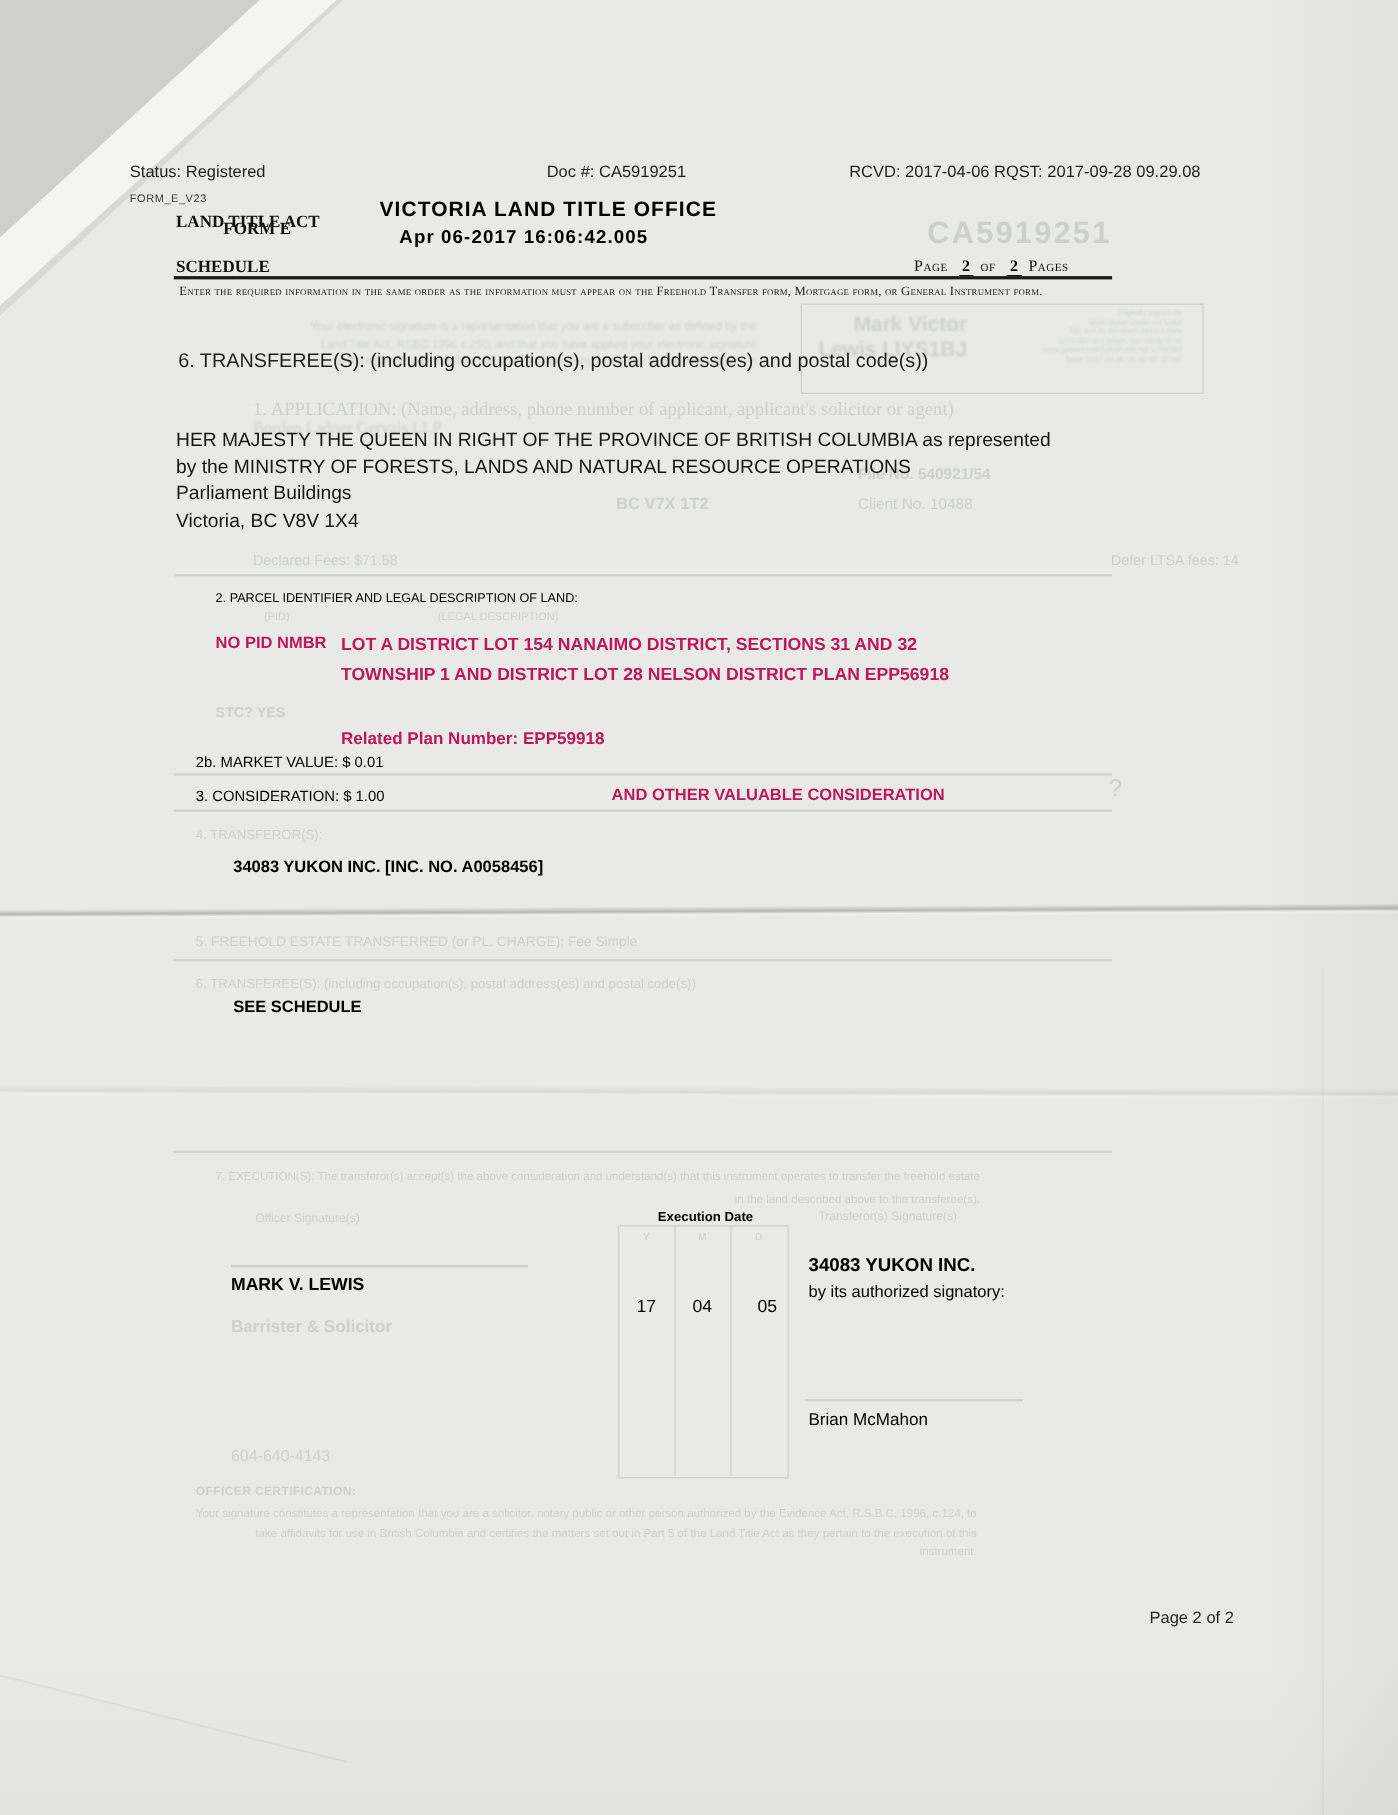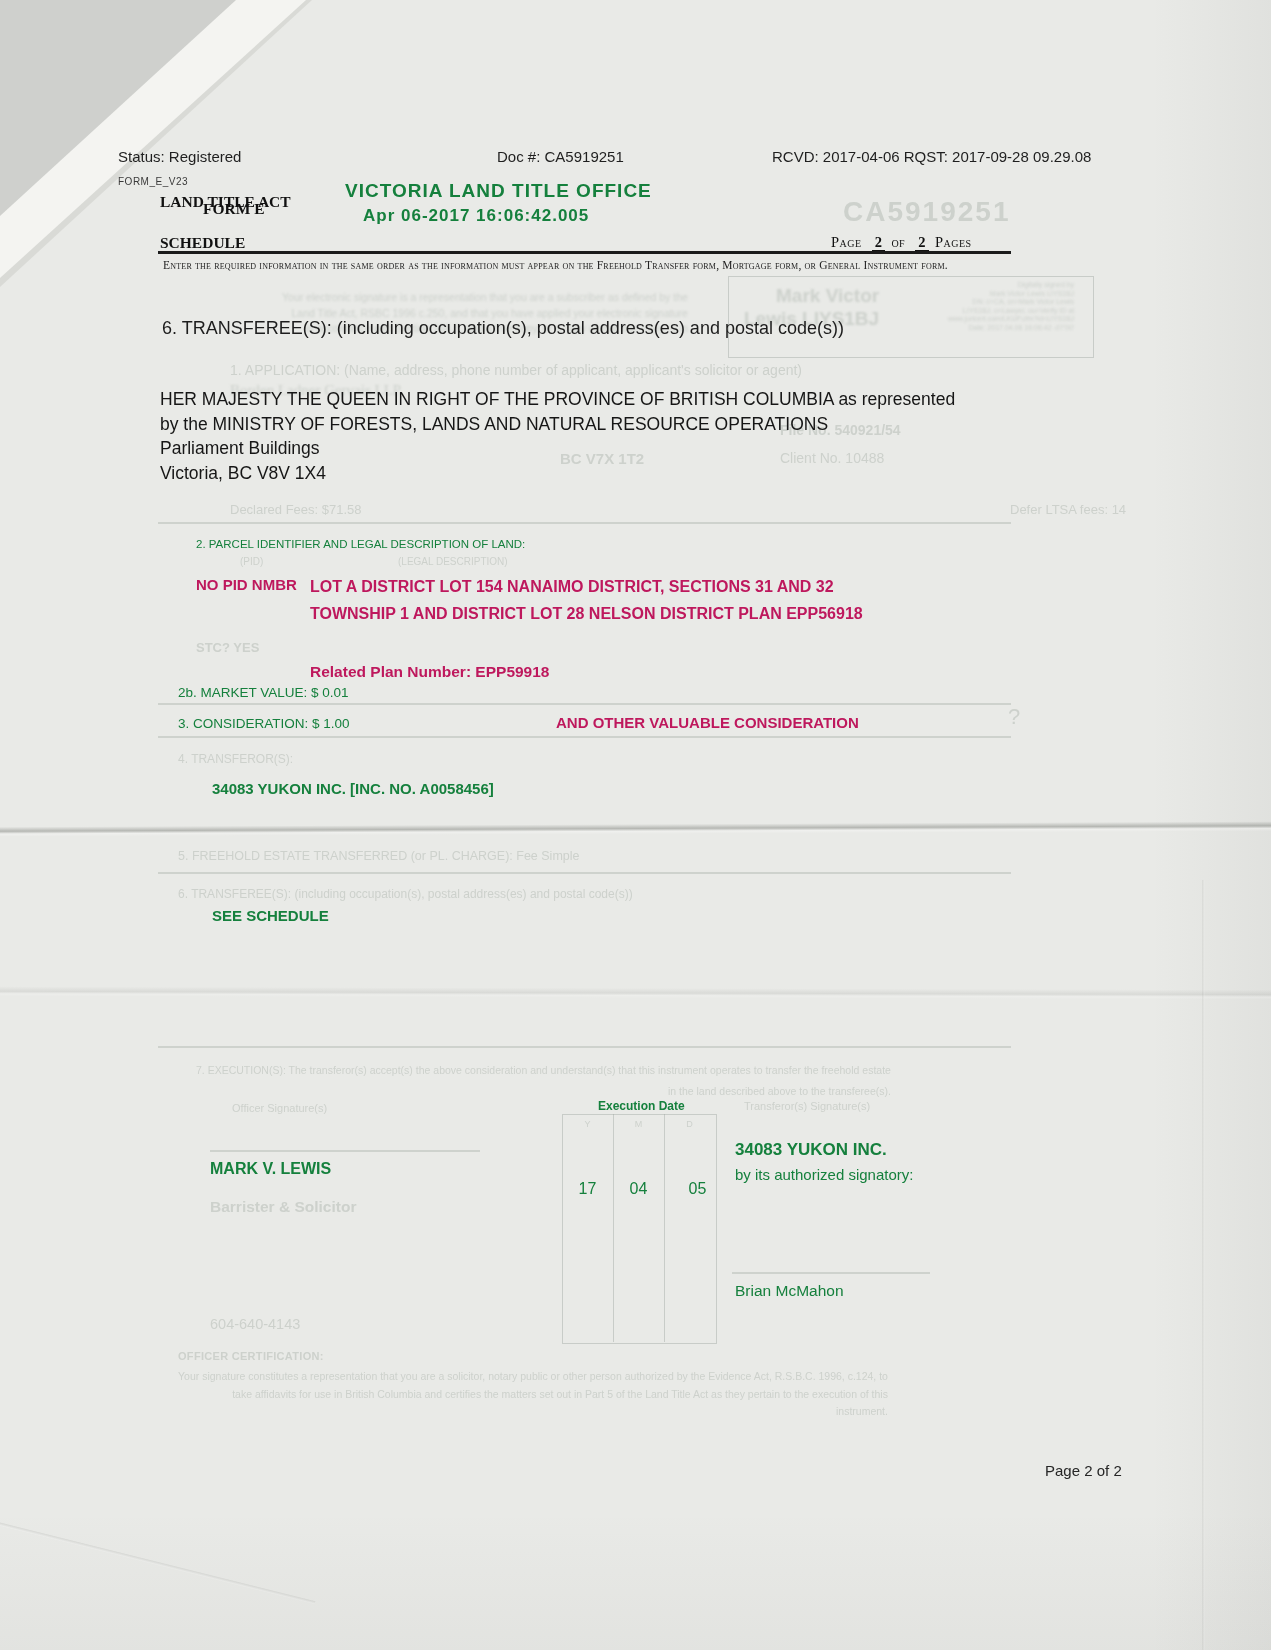--- a/index.html
+++ b/index.html
@@ -38,21 +38,21 @@
   .serifpage .w{margin-right:4px;}
   .rule-heavy{position:absolute;left:158px;top:251px;width:853px;height:2.5px;background:#1c1c1c;}
   .instr{position:absolute;left:163px;top:257px;width:812px;
     font-family:"Liberation Serif", serif;font-size:11.5px;line-height:16px;
     font-variant:small-caps;letter-spacing:0.2px;color:#222;white-space:normal;}
   .h6{font-size:18px;color:#1d1d1d;}
   .body-block{position:absolute;left:160px;top:387px;font-size:17.5px;line-height:24.5px;color:#161616;white-space:pre-line;}
   .footer{font-size:15px;color:#262626;}
 
   
-  .g{position:absolute;white-space:nowrap;color:#15803d;filter:blur(0.5px);}
+  .g{position:absolute;white-space:nowrap;color:#000000;filter:blur(0.5px);}
   .gs{color:#be185d;}            
   .gf{color:#cdd1cc;text-align:right;}            
   .gb{font-weight:bold;}
   .gpre{white-space:pre-line;}
   .grule{position:absolute;height:2px;background:rgba(150,158,150,0.32);filter:blur(0.4px);}
   .gbox{position:absolute;border:1px solid rgba(160,168,162,0.45);filter:blur(0.4px);}
   .gvline{position:absolute;width:1px;background:rgba(160,168,162,0.45);filter:blur(0.4px);}
 </style>
 </head>
 <body>
@@ -70,21 +70,21 @@
   <div class="gbox" style="left:728px;top:276px;width:364px;height:80px;"></div>
   <div class="g gpre gf gb" style="left:744px;top:284px;font-size:19px;line-height:23px;filter:blur(0.9px);">Mark Victor
 Lewis LIYS1BJ</div>
   <div class="g gpre gf" style="left:948px;top:281px;font-size:7px;line-height:8.5px;filter:blur(0.8px);">Digitally signed by
 Mark Victor Lewis LIYS1BJ
 DN: c=CA, cn=Mark Victor Lewis
 LIYS1BJ, o=Lawyer, ou=Verify ID at
 www.juricert.com/LKUP.cfm?id=LIYS1BJ
 Date: 2017.04.06 16:06:42 -07'00'</div>
 
-  <div class="g gf" style="left:230px;top:362px;font-size:14px;filter:blur(0.7px);">1. APPLICATION: (Name, address, phone number of applicant, applicant's solicitor or agent)</div>
+  <div class="g gf" style="left:230px;top:362px;font-size:17px;filter:blur(0.7px);font-family:Liberation Serif, serif;">1. APPLICATION: (Name, address, phone number of applicant, applicant's solicitor or agent)</div>
   <div class="g gf" style="left:230px;top:382px;font-size:15px;filter:blur(0.8px);font-family:Liberation Serif, serif;">Borden Ladner Gervais LLP</div>
   <div class="g gf gb" style="left:560px;top:450px;font-size:15px;">BC   V7X 1T2</div>
   <div class="g gf gb" style="left:780px;top:422px;font-size:14px;">File No. 540921/54</div>
   <div class="g gf" style="left:780px;top:450px;font-size:14px;">Client No. 10488</div>
 
   <div class="g gf" style="left:230px;top:502px;font-size:13px;">Declared Fees: $71.58</div>
   <div class="g gf" style="left:1010px;top:502px;font-size:13px;">Defer LTSA fees: 14</div>
   <div class="grule" style="left:158px;top:522px;width:853px;"></div>
 
   <div class="g" style="left:196px;top:538px;font-size:11.5px;">2.   PARCEL IDENTIFIER AND LEGAL DESCRIPTION OF LAND:</div>

